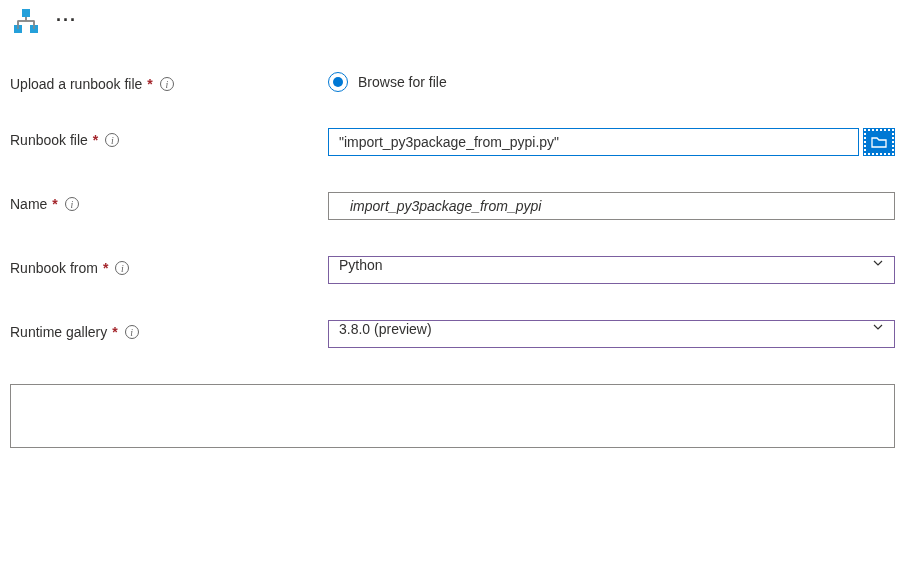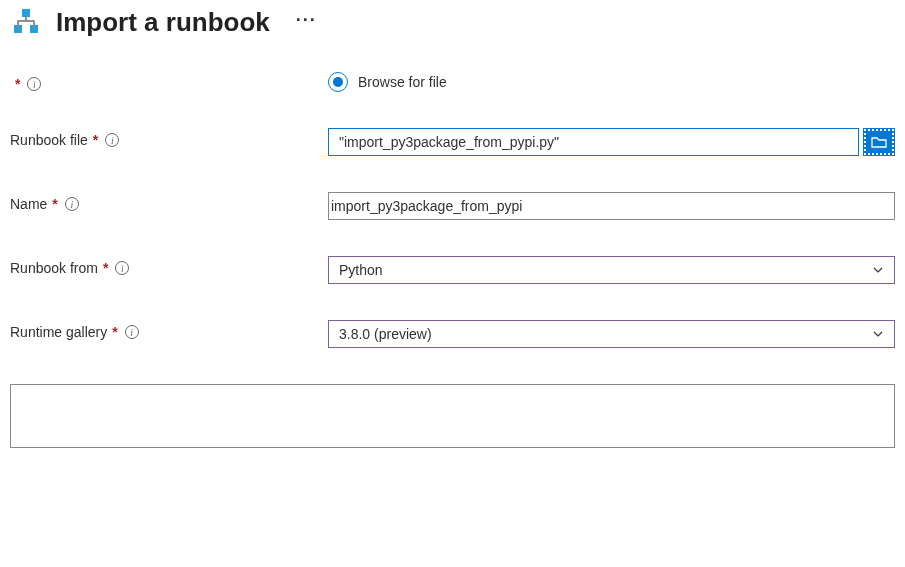--- a/index.html
+++ b/index.html
@@ -125,35 +125,35 @@
     display: flex;
     align-items: center;
     justify-content: center;
     cursor: pointer;
     flex-shrink: 0;
   }
   .text-input {
     flex: 1 1 auto;
     height: 28px;
     border: 1px solid #8a8886;
-    padding: 0 2px;
-    font-size: 14px;
-    color: #323130;
-    background: #fff;
+    padding: 0 21px;
+    font-size: 14px;
+    color: #323130;
+    background: #fff;
+    font-style: italic;
   }
   .select {
     flex: 1 1 auto;
     height: 28px;
     border: 1px solid #7b5fa0;
     padding: 0 10px;
     font-size: 14px;
     color: #323130;
     background: #fff;
     display: flex;
-    align-items: center;
     justify-content: space-between;
     cursor: pointer;
   }
   .chevron {
     width: 12px; height: 12px;
     display: inline-flex;
     align-items: center; justify-content: center;
   }
   .textarea {
     flex: 1 1 auto;
@@ -172,26 +172,26 @@
 <div class="header">
   <span class="header-icon">
     <svg width="30" height="30" viewBox="0 0 30 30">
       <rect x="11" y="2" width="8" height="8" fill="#25a0da"></rect>
       <rect x="3" y="18" width="8" height="8" fill="#25a0da"></rect>
       <rect x="19" y="18" width="8" height="8" fill="#25a0da"></rect>
       <path d="M15 10 V14 M7 22 V14 H23 V22 M15 14 V14" stroke="#888" stroke-width="1.5" fill="none"></path>
       <path d="M7 14 H23 M7 14 V18 M23 14 V18 M15 10 V14" stroke="#888" stroke-width="1.5" fill="none"></path>
     </svg>
   </span>
-  <div class="header-title">Import a runbook</div>
   <div class="header-more">···</div>
 </div>
 
 <div class="row">
   <div class="label-col">
+    <span>Upload a runbook file</span>
     <span class="req">*</span>
     <span class="info-icon">i</span>
   </div>
   <div class="field-col">
     <div class="radio-group">
       <div class="radio-option">
         <span class="radio-outer sel">
             <span class="radio-inner"></span>
           </span>
         <span class="radio-label">Browse for file</span>

